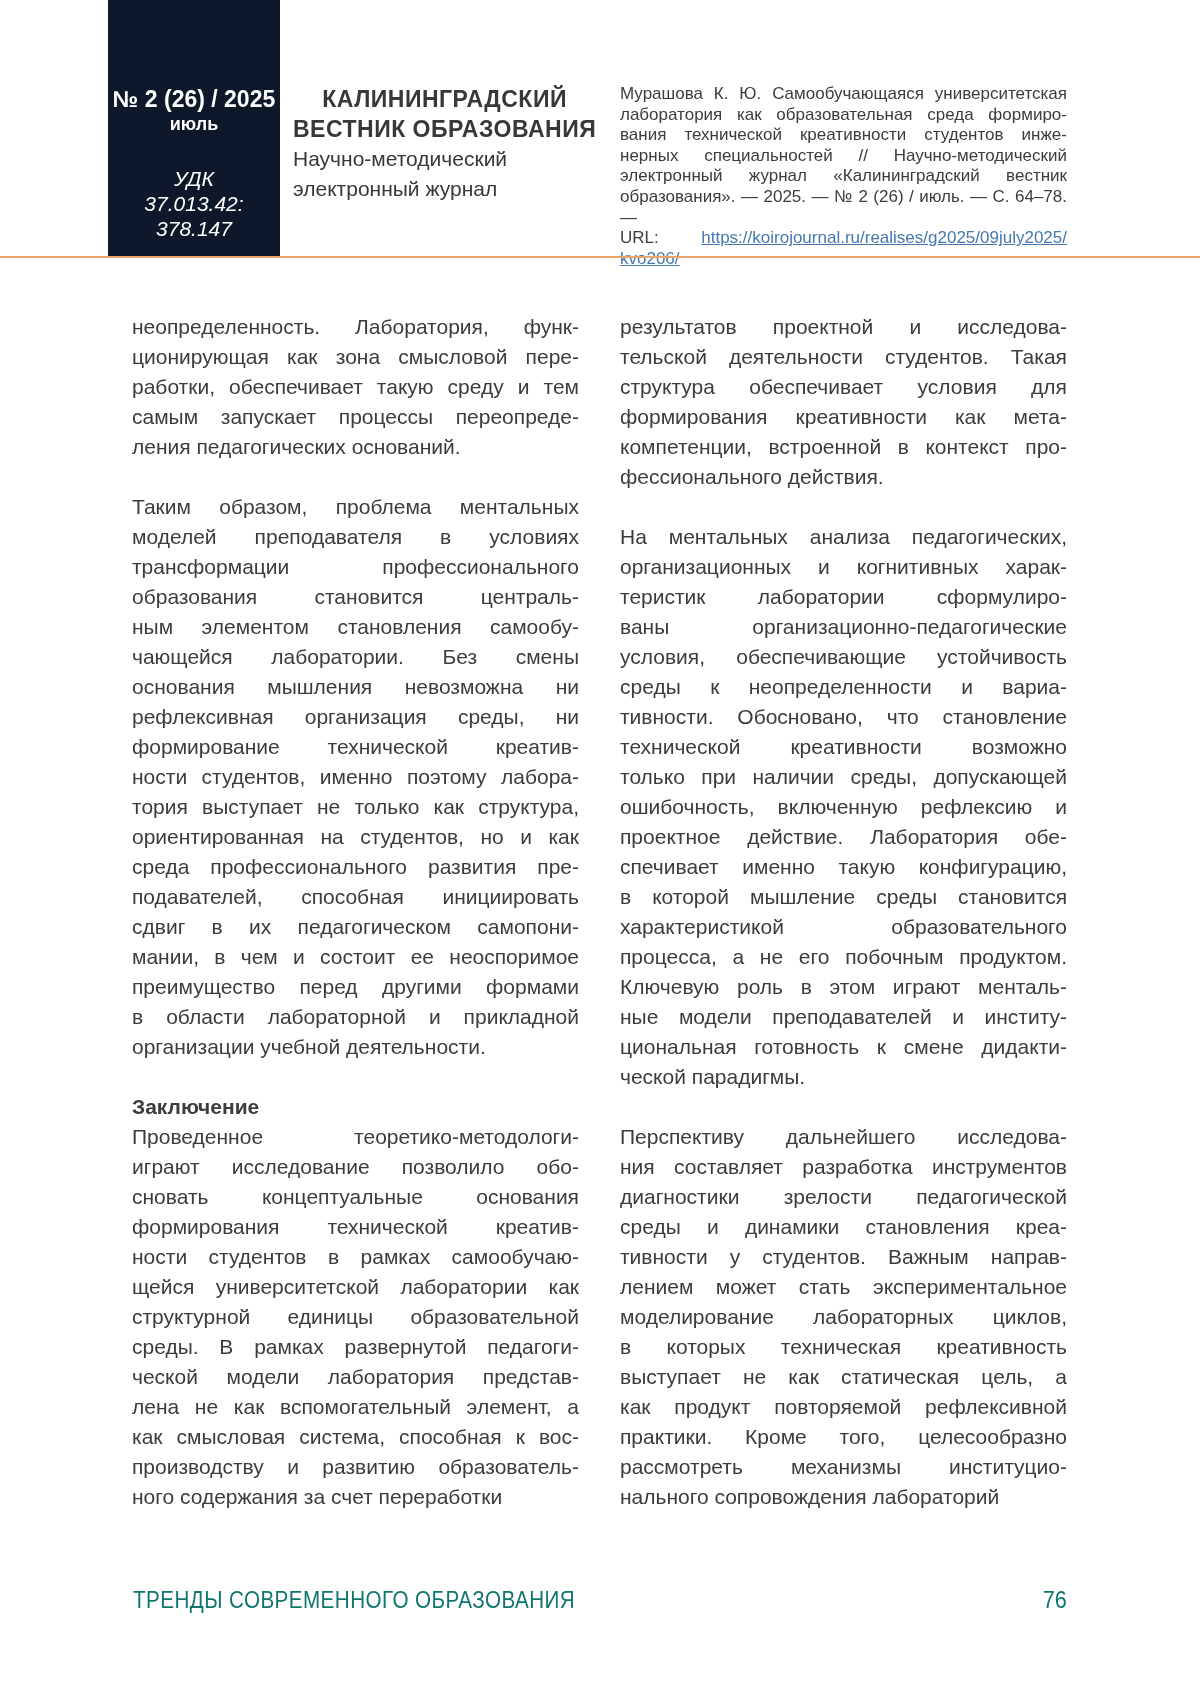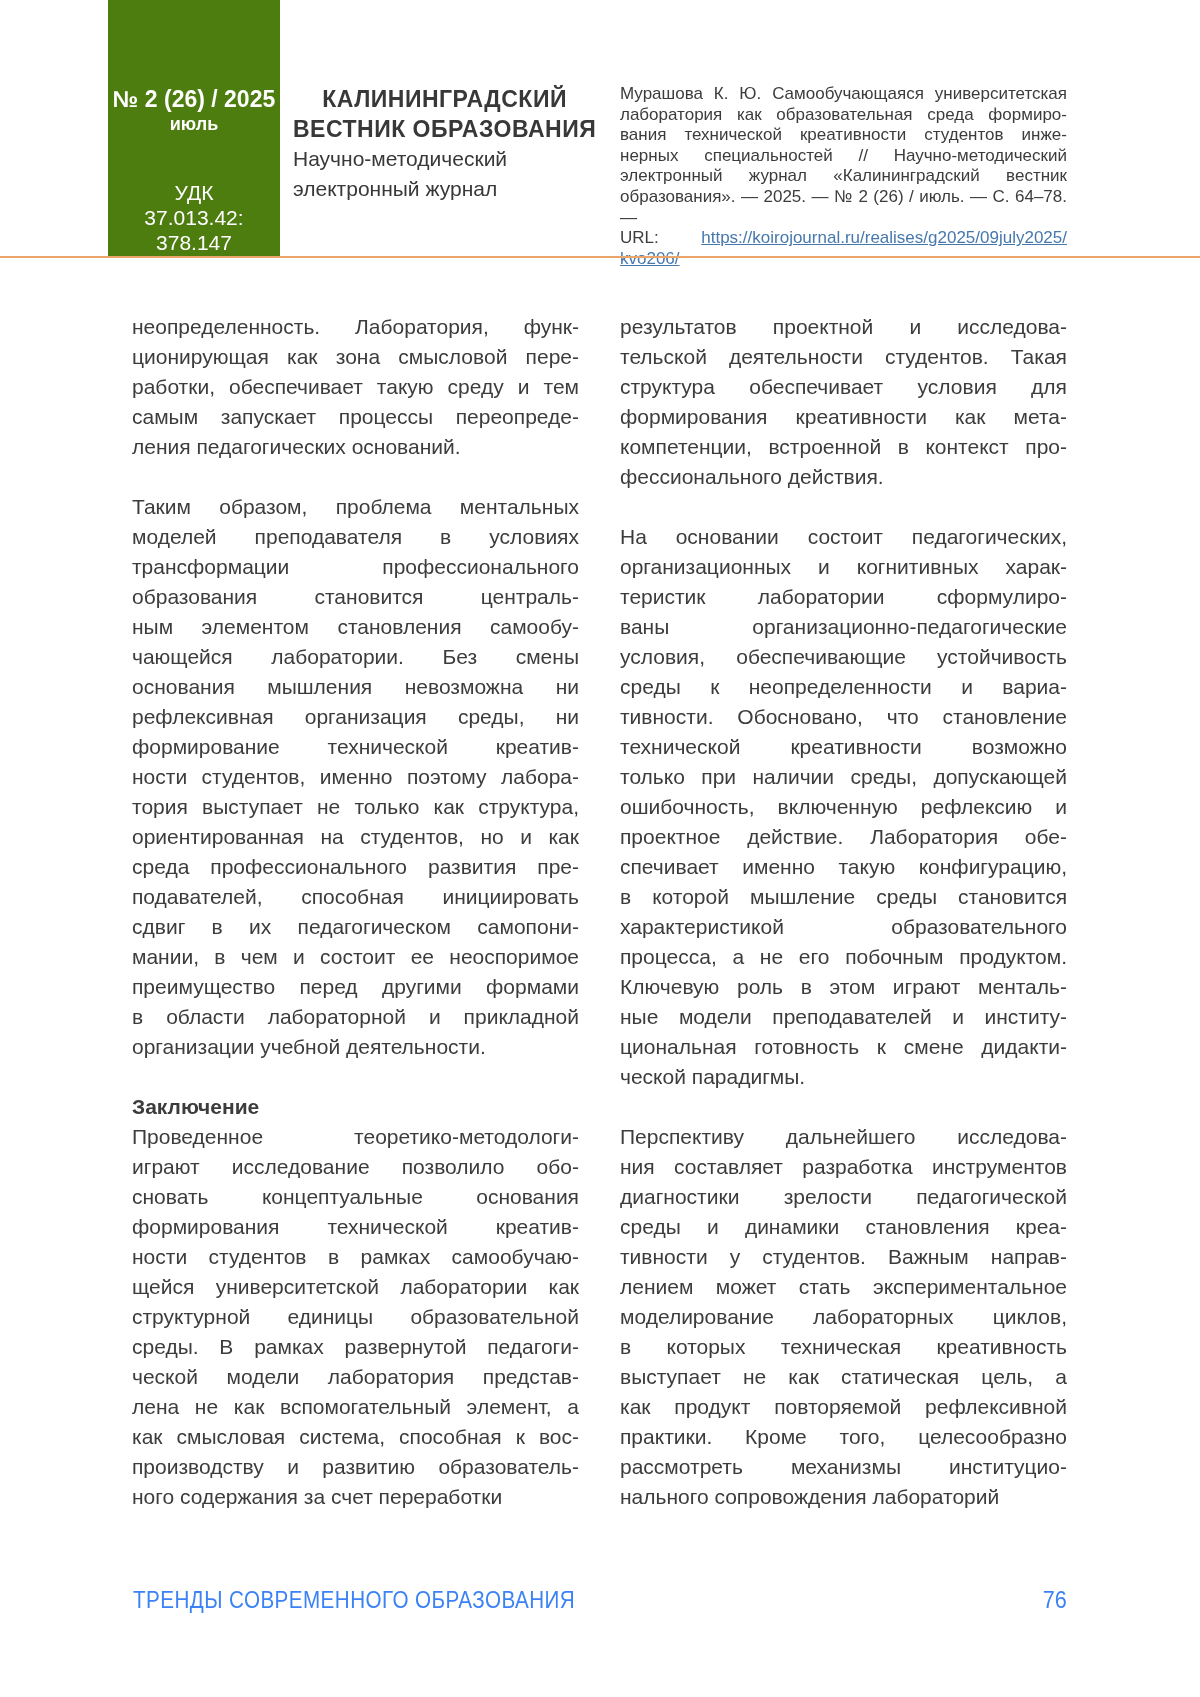--- a/index.html
+++ b/index.html
@@ -7,25 +7,25 @@
     position:relative;
     width:1200px;height:1697px;
     background:#ffffff;
     font-family:"Liberation Sans", sans-serif;
     color:#3c3c3c;
     overflow:hidden;
   }
   
   .issue-box{
     position:absolute;left:108px;top:0;width:172px;height:257px;
-    background:#4d7c0f;color:#ffffff;text-align:center;
+    background:#0f172a;color:#ffffff;text-align:center;
   }
   .issue-number{margin-top:86px;font-size:23px;font-weight:bold;line-height:26px;white-space:nowrap;}
   .issue-month{font-size:18px;font-weight:bold;line-height:24px;}
-  .udk{margin-top:44px;font-size:21px;line-height:25px;}
+  .udk{margin-top:30px;font-size:21px;line-height:25px;font-style:italic;}
   .journal-title{position:absolute;left:293px;top:84px;color:#383838;}
   .journal-title .t{font-size:23px;font-weight:bold;line-height:30px;letter-spacing:0.5px;text-align:center;}
   .journal-title .s{font-size:21px;line-height:30px;}
   .citation{position:absolute;left:620px;top:84px;width:447px;font-size:17px;line-height:20.6px;color:#3c3c3c;}
   .cite-line{text-align:justify;text-align-last:justify;white-space:normal;}
   .cite-line.lastline{text-align-last:left;}
   .cite-link{color:#4678AD;text-decoration:underline;cursor:pointer;margin-top:12px;}
   .divider{position:absolute;left:0;top:256px;width:1200px;height:2px;background:#E9A56A;}
   
   .columns{
@@ -35,21 +35,21 @@
   .col{width:447px;font-size:21px;line-height:30px;}
   .block{margin:0;}
   .block.gap{margin-top:30px;}
   .jline{text-align:justify;text-align-last:justify;}
   .jline.lastline{text-align-last:left;}
   .heading{font-weight:bold;}
   
   .footer{
     position:absolute;left:133px;top:1586px;width:934px;
     display:flex;justify-content:space-between;align-items:baseline;
-    color:#3b82f6;font-size:24px;
+    color:#0f766e;font-size:24px;
   }
   .footer .sect{transform:scaleX(0.86);transform-origin:left center;white-space:nowrap;letter-spacing:0.5px;}
   .footer .pnum{transform:scaleX(0.9);transform-origin:right center;}
 </style>
 </head>
 <body>
 
 <div class="page">
 
   <div class="issue-box">
@@ -132,21 +132,21 @@
     <div class="col" id="col-right">
         <div class="block">
           <div class="jline">результатов проектной и исследова-</div>
           <div class="jline">тельской деятельности студентов. Такая</div>
           <div class="jline">структура обеспечивает условия для</div>
           <div class="jline">формирования креативности как мета-</div>
           <div class="jline">компетенции, встроенной в контекст про-</div>
           <div class="jline lastline">фессионального действия.</div>
         </div>
         <div class="block gap">
-          <div class="jline">На основании состоит педагогических,</div>
+          <div class="jline">На ментальных анализа педагогических,</div>
           <div class="jline">организационных и когнитивных харак-</div>
           <div class="jline">теристик лаборатории сформулиро-</div>
           <div class="jline">ваны организационно-педагогические</div>
           <div class="jline">условия, обеспечивающие устойчивость</div>
           <div class="jline">среды к неопределенности и вариа-</div>
           <div class="jline">тивности. Обосновано, что становление</div>
           <div class="jline">технической креативности возможно</div>
           <div class="jline">только при наличии среды, допускающей</div>
           <div class="jline">ошибочность, включенную рефлексию и</div>
           <div class="jline">проектное действие. Лаборатория обе-</div>

